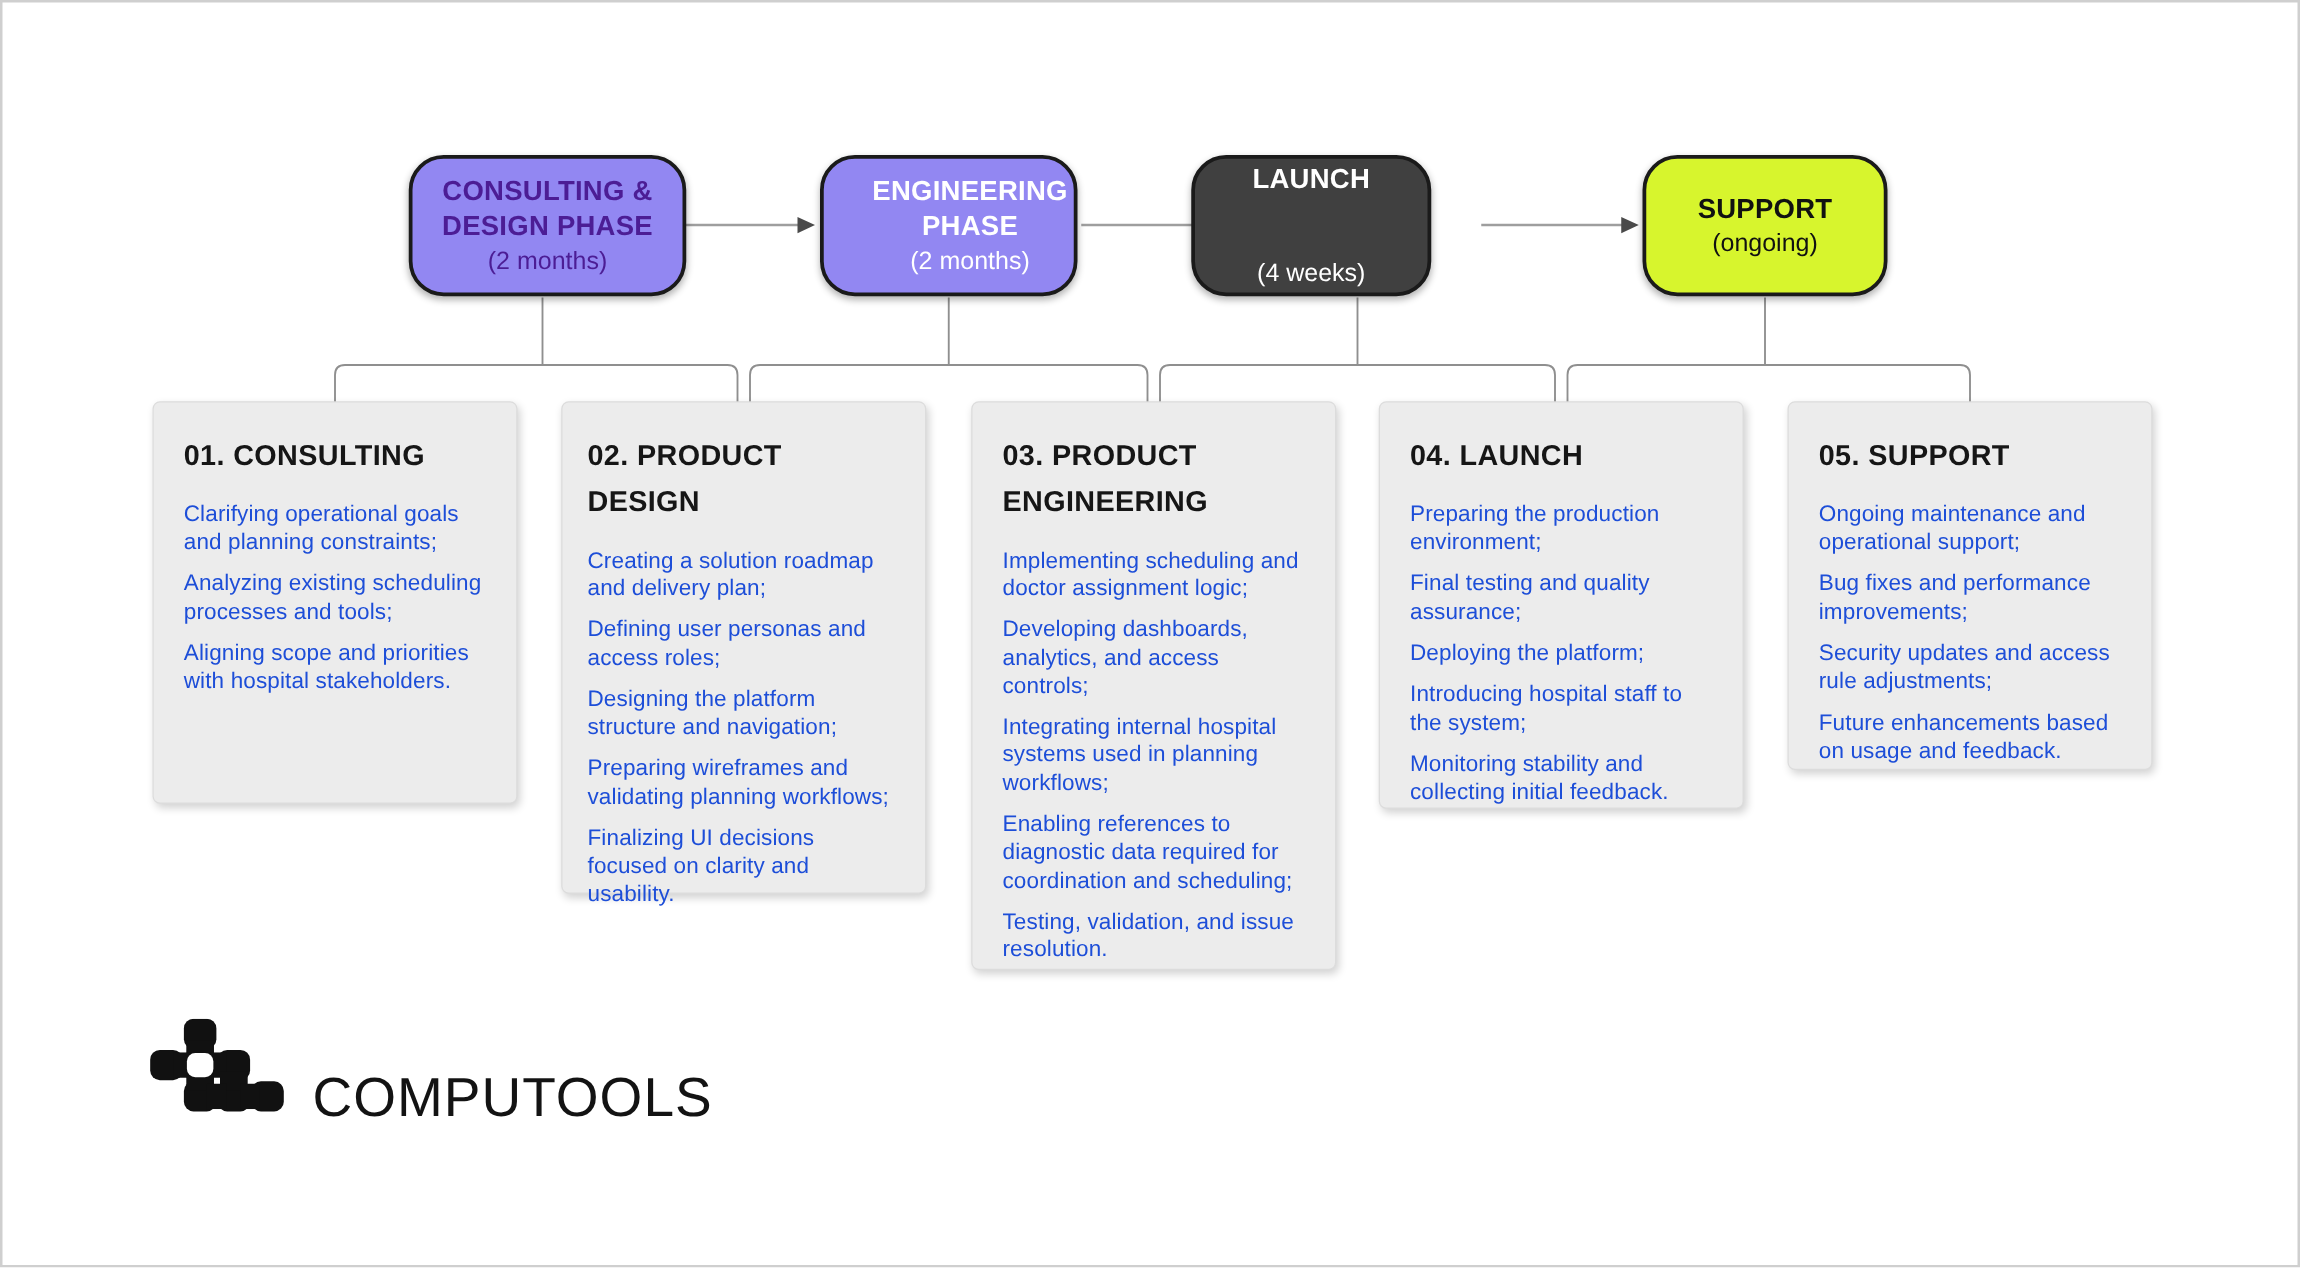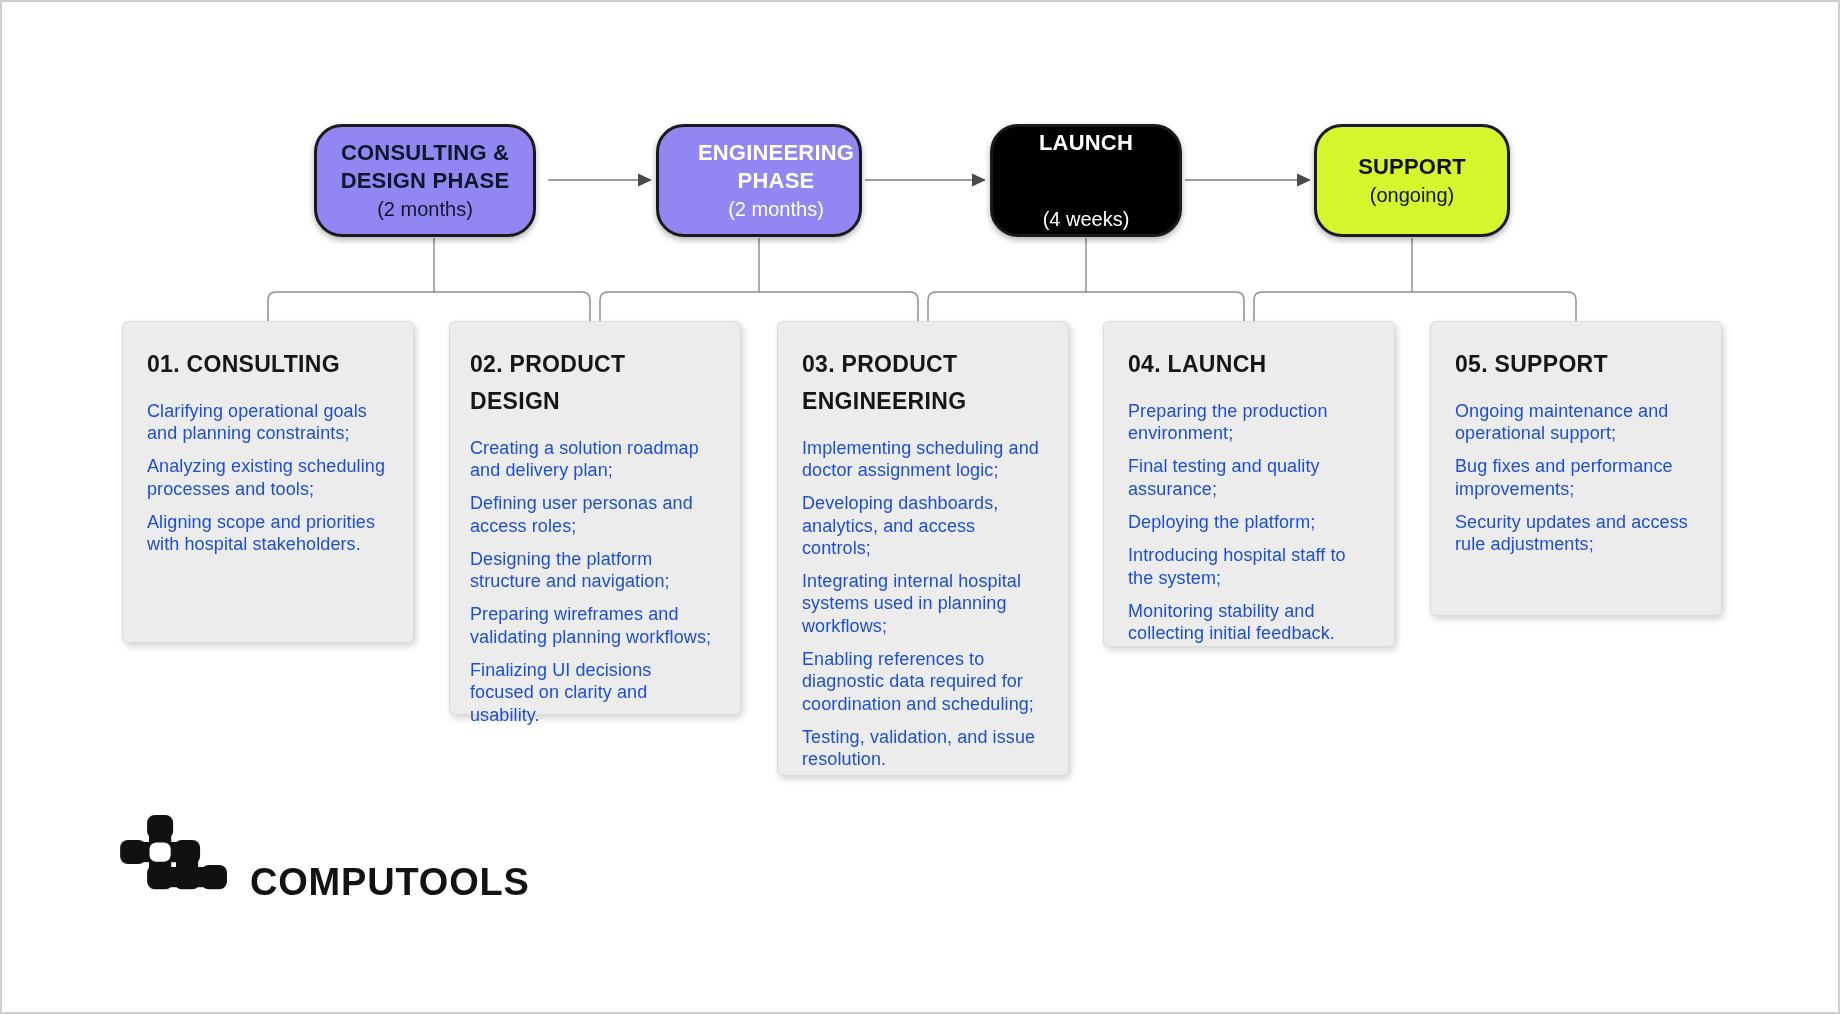--- a/index.html
+++ b/index.html
@@ -36,21 +36,21 @@
     margin:0 0 11px 0;font-size:18px;line-height:1.24;
     color:#1d4ed8;letter-spacing:0.1px;
   }
   .card-items p:last-child{margin-bottom:0;}
   .logo{
     position:absolute;left:118px;top:813px;
     display:flex;align-items:flex-end;gap:18px;
   }
   .logo-mark{display:block;width:112px;height:78px;}
   .logo-wordmark{
-    font-size:38px;font-weight:700;letter-spacing:0.8px;color:#131313;
+    font-size:44px;font-weight:400;letter-spacing:0.8px;color:#131313;
     line-height:1;position:relative;top:8px;white-space:nowrap;
   }
 </style>
 </head>
 <body>
 
 <div class="canvas">
 
   <svg class="connectors" viewBox="0 0 1840 1014">
     <g stroke="#9e9e9e" stroke-width="2" fill="none">
@@ -69,29 +69,29 @@
       <path d="M1084 236 V290"></path>
       <path d="M1410 236 V290"></path>
       <path d="M266 320 V298 Q266 290 274 290 H580 Q588 290 588 298 V320"></path>
       <path d="M598 320 V298 Q598 290 606 290 H908 Q916 290 916 298 V320"></path>
       <path d="M926 320 V298 Q926 290 934 290 H1234 Q1242 290 1242 298 V320"></path>
       <path d="M1252 320 V298 Q1252 290 1260 290 H1566 Q1574 290 1574 298 V320"></path>
     </g>
   </svg>
 
   <div id="phases-root">
-      <div class="phase" style="left: 312px; width: 222px; background: rgb(146, 135, 242); color: #0f172a;">
+      <div class="phase" style="left: 325px; width: 222px; background: rgb(146, 135, 242); color: #4c1d95;">
     <div class="phase-title">CONSULTING &amp; DESIGN PHASE</div>
     <div class="phase-subtitle">(2 months)</div>
   </div>
       <div class="phase" style="left: 654px; width: 206px; background: rgb(146, 135, 242); color: rgb(255, 255, 255); padding-left: 44px;">
     <div class="phase-title">ENGINEERING PHASE</div>
     <div class="phase-subtitle">(2 months)</div>
   </div>
-      <div class="phase" style="left: 988px; width: 192px; background: #000000; color: rgb(255, 255, 255); gap: 48px;">
+      <div class="phase" style="left: 951px; width: 192px; background: #404040; color: rgb(255, 255, 255); gap: 48px;">
     <div class="phase-title">LAUNCH</div>
     <div class="phase-subtitle">(4 weeks)</div>
   </div>
       <div class="phase" style="left: 1312px; width: 196px; background: rgb(215, 245, 45); color: rgb(17, 17, 17);">
     <div class="phase-title">SUPPORT</div>
     <div class="phase-subtitle">(ongoing)</div>
   </div>
     </div>
   <div id="cards-root">
       <div class="card" style="left: 120px; width: 292px; height: 322px;">
@@ -131,20 +131,21 @@
           <p>Introducing hospital staff to the system;</p>
           <p>Monitoring stability and collecting initial feedback.</p>
         </div>
   </div>
       <div class="card" style="left: 1428px; width: 292px; height: 295px;">
     <h3 class="card-title">05. SUPPORT</h3>
     <div class="card-items">
           <p>Ongoing maintenance and operational support;</p>
           <p>Bug fixes and performance improvements;</p>
           <p>Security updates and access rule adjustments;</p>
+          <p>Future enhancements based on usage and feedback.</p>
         </div>
   </div>
     </div>
 
   <div class="logo">
     <svg class="logo-mark" viewBox="0 0 116 81">
       <g fill="#111111">
         <rect x="28" y="0" width="27" height="25" rx="8"></rect>
         <rect x="0" y="26" width="27" height="25" rx="8"></rect>
         <rect x="28" y="26" width="27" height="25" rx="8"></rect>

